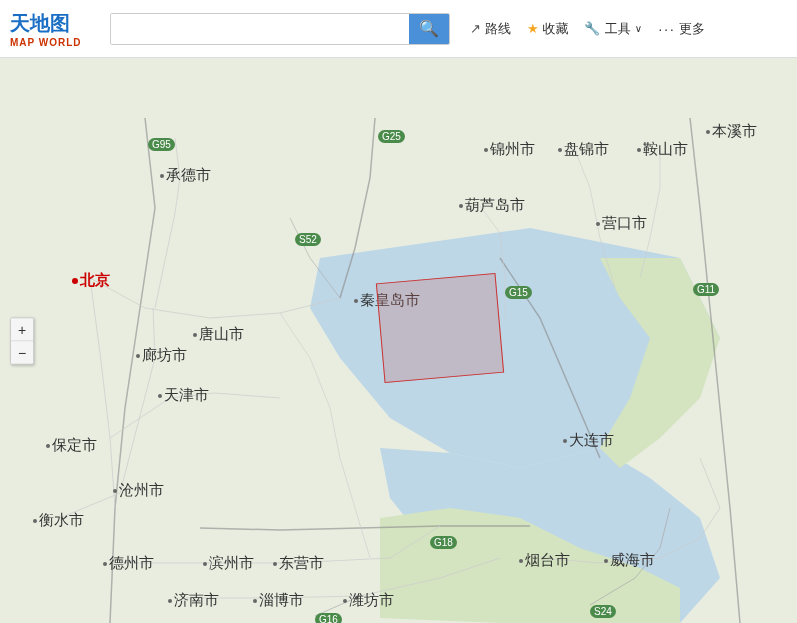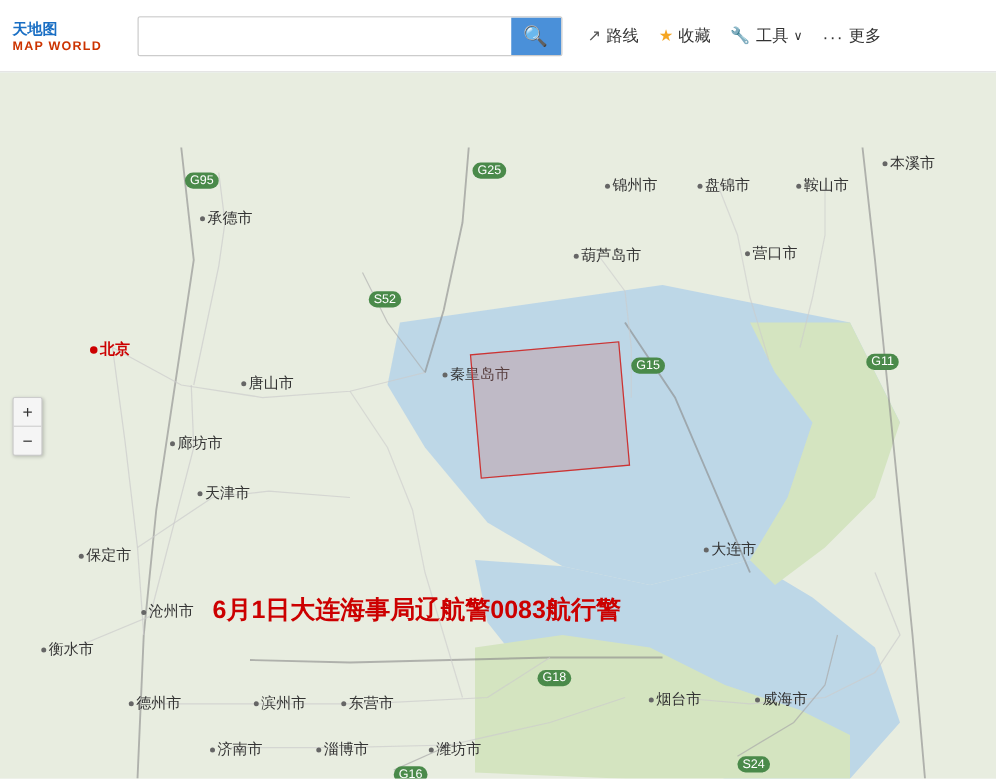--- a/index.html
+++ b/index.html
@@ -131,21 +131,21 @@
       display: flex;
       align-items: center;
       justify-content: center;
       color: #333;
     }
     .zoom-divider { height: 1px; background: #ccc; }
 
     
     .city-label {
       position: absolute;
-      font-size: 12px;
+      font-size: 15px;
       color: #333;
       pointer-events: none;
       white-space: nowrap;
     }
     .city-dot {
       display: inline-block;
       width: 4px;
       height: 4px;
       background: #666;
       border-radius: 50%;
@@ -172,21 +172,21 @@
       padding: 1px 4px;
       pointer-events: none;
     }
   </style>
 </head>
 <body>
 
 <div id="header">
   <div id="logo">
     <div style="display:flex; align-items:baseline; gap:2px;">
-      <span style="font-size:12px; font-weight:bold; color:#1a6fc4; font-family:Liberation Mono, monospace;">天地图</span>
+      <span style="font-size:20px; font-weight:bold; color:#1a6fc4; font-family:Liberation Mono, monospace;">天地图</span>
     </div>
     <div style="font-size:10px; font-weight:bold; color:#cc3300; letter-spacing:1px;">MAP WORLD</div>
   </div>
 
   <div id="search-bar">
     <input id="search-input" type="text" style="flex: 1 1 0%; border: none; outline: none; padding: 0px 8px; font-size: 14px;">
     <button id="search-button" style="width:40px; background:#4a90d9; border:none; cursor:pointer; display:flex; align-items:center; justify-content:center; color:white; font-size:16px;">🔍</button>
   </div>
 
   <div id="nav-items">
@@ -260,44 +260,43 @@
   <div class="road-label" style="left:430px; top:478px;">G18</div>
   <div class="road-label" style="left:315px; top:555px;">G16</div>
   <div class="road-label" style="left:590px; top:547px;">S24</div>
 
   <div class="city-label" style="left:160px; top:108px;"><span class="city-dot"></span>承德市</div>
   <div class="city-label" style="left:484px; top:82px;"><span class="city-dot"></span>锦州市</div>
   <div class="city-label" style="left:558px; top:82px;"><span class="city-dot"></span>盘锦市</div>
   <div class="city-label" style="left:637px; top:82px;"><span class="city-dot"></span>鞍山市</div>
   <div class="city-label" style="left:706px; top:64px;"><span class="city-dot"></span>本溪市</div>
   <div class="city-label" style="left:459px; top:138px;"><span class="city-dot"></span>葫芦岛市</div>
-  <div class="city-label" style="left:596px; top:136px;"><span class="city-dot"></span>营口市</div>
+  <div class="city-label" style="left:596px; top:156px;"><span class="city-dot"></span>营口市</div>
 
   <div class="city-label" style="left:72px; top:213px; color:#cc0000; font-weight:bold;"><span class="beijing-dot"></span>北京</div>
   <div class="city-label" style="left:325px; top:233px;margin-left:29px;"><span class="city-dot"></span>秦皇岛市</div>
-  <div class="city-label" style="left:193px; top:240px;"><span class="city-dot"></span>唐山市</div>
+  <div class="city-label" style="left:193px; top:267px;"><span class="city-dot"></span>唐山市</div>
   <div class="city-label" style="left:136px; top:288px;"><span class="city-dot"></span>廊坊市</div>
   <div class="city-label" style="left:158px; top:328px;"><span class="city-dot"></span>天津市</div>
   <div class="city-label" style="left:563px; top:373px;"><span class="city-dot"></span>大连市</div>
-  <div class="city-label" style="left:46px; top:378px;margin-left:17px;"><span class="city-dot"></span>保定市</div>
+  <div class="city-label" style="left:46px; top:378px;"><span class="city-dot"></span>保定市</div>
   <div class="city-label" style="left:113px; top:423px;"><span class="city-dot"></span>沧州市</div>
   <div class="city-label" style="left:33px; top:453px;"><span class="city-dot"></span>衡水市</div>
   <div class="city-label" style="left:103px; top:496px;"><span class="city-dot"></span>德州市</div>
   <div class="city-label" style="left:203px; top:496px;"><span class="city-dot"></span>滨州市</div>
   <div class="city-label" style="left:273px; top:496px;"><span class="city-dot"></span>东营市</div>
   <div class="city-label" style="left:519px; top:493px;"><span class="city-dot"></span>烟台市</div>
   <div class="city-label" style="left:604px; top:493px;"><span class="city-dot"></span>威海市</div>
   <div class="city-label" style="left:168px; top:533px;"><span class="city-dot"></span>济南市</div>
   <div class="city-label" style="left:253px; top:533px;"><span class="city-dot"></span>淄博市</div>
   <div class="city-label" style="left:343px; top:533px;"><span class="city-dot"></span>潍坊市</div>
 
   <div id="restricted-zone"></div>
 
   <div id="alert-text">
-    <div>6月1日大连海事局辽航警0083航行警</div>
   </div>
 
   <div id="zoom-control">
     <button class="zoom-btn">+</button>
     <div class="zoom-divider"></div>
     <button class="zoom-btn">−</button>
   </div>
 
 </div>
 

